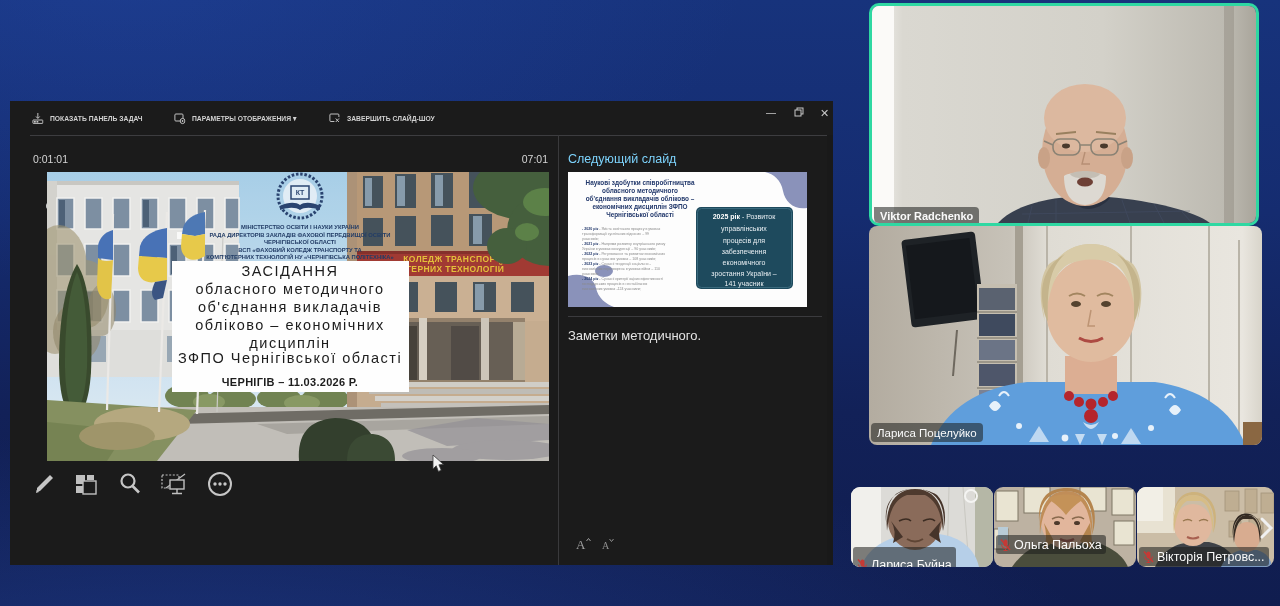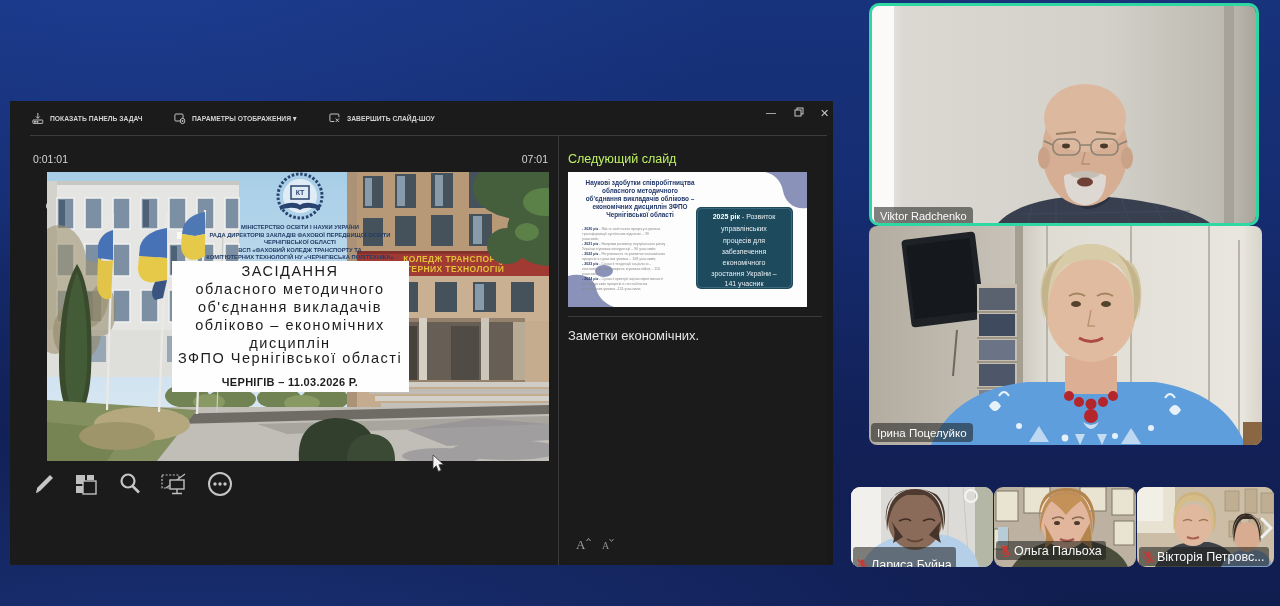--- a/index.html
+++ b/index.html
@@ -13,21 +13,21 @@
 #tbline{position:absolute;left:20px;right:4px;top:34px;height:1px;background:#3d3d40;}
 .winctl{position:absolute;top:6px;color:#c8c8c8;font-size:10px;}
 #timer{position:absolute;left:23px;top:52px;color:#d6d6d6;font-size:10.5px;display:flex;gap:12px;align-items:center;flex-direction:column;}
 #clock{font-size:10.5px;position:absolute;left:488px;top:52px;width:50px;text-align:right;color:#d6d6d6;}
 #slide{position:absolute;left:37px;top:71px;width:502px;height:289px;background:#bcd6e8;}
 #tools{position:absolute;left:20px;top:366px;height:34px;display:flex;align-items:center;gap:14px;}
 #nav{position:absolute;left:160px;top:420px;width:240px;height:44px;color:#d9d9d9;}
 .navbtn{position:absolute;width:24px;height:24px;border:1.5px solid #a8a8a8;border-radius:50%;box-sizing:border-box;top:2px;}
 #vdiv{position:absolute;left:548px;top:34px;bottom:0;width:1px;background:#3a3a3c;}
 #rpane{position:absolute;left:558px;top:34px;width:267px;bottom:0;}
-#nextlbl{position:absolute;left:0;top:17px;color:#bef264;font-size:12.5px;}
+#nextlbl{position:absolute;left:0;top:17px;color:#7dd3fc;font-size:12.5px;}
 #thumb{position:absolute;left:0;top:37px;width:239px;height:135px;background:#fff;}
 #rsep{position:absolute;left:0;top:181px;width:254px;height:1px;background:#3b3b3e;}
 #notes{position:absolute;left:0;top:193px;color:#e4e4e4;font-size:13px;}
 #fontbtns{position:absolute;left:8px;top:400px;color:#9a9a9a;}
 #scrollstrip{position:absolute;left:817px;top:34px;width:6px;bottom:0;background:#191919;}
 
 .tile{position:absolute;overflow:hidden;}
 .namelbl{position:absolute;left:2px;background:rgba(28,30,28,.55);color:#fafafa;border-radius:3px;display:flex;align-items:center;white-space:nowrap;}
 </style>
 </head>
@@ -352,21 +352,21 @@
         <text x="176" y="59">управлінських</text>
         <text x="176" y="71">процесів для</text>
         <text x="176" y="82">забезпечення</text>
         <text x="176" y="93">економічного</text>
         <text x="176" y="104">зростання України –</text>
         <text x="176" y="114">141 учасник</text>
       </g>
     </svg>
     </div>
     <div id="rsep"></div>
-    <div id="notes">Заметки економічних.</div>
+    <div id="notes">Заметки методичного.</div>
     <div id="fontbtns"><svg width="42" height="18" viewBox="0 0 42 18">
           <text x="0" y="14" font-size="13" fill="#a0a0a0" font-family="Liberation Serif">A</text>
           <path d="M10.5 6 L12.5 3.5 L14.5 6" fill="none" stroke="#a0a0a0"></path>
           <text x="26" y="14" font-size="10" fill="#909090" font-family="Liberation Serif">A</text>
           <path d="M33.5 4 L35.5 6.5 L37.5 4" fill="none" stroke="#909090"></path>
         </svg></div>
   </div>
   <div id="scrollstrip"></div>
 </div>
 
@@ -411,21 +411,21 @@
     </g>
     <path d="M184 128 L204 126 M224 126 L244 128" stroke="#99805f" stroke-width="1.8"></path>
     <ellipse cx="194" cy="140" rx="4" ry="2.4" fill="#4a3a2c"></ellipse>
       <ellipse cx="232" cy="140" rx="4" ry="2.4" fill="#4a3a2c"></ellipse>
     <path d="M213 146 L210 158 L218 158" fill="none" stroke="#b68f74" stroke-width="1.4"></path>
 
     <path d="M192 170 C198 165 228 165 234 170 C234 188 227 198 213 199 C199 198 192 188 192 170 Z" fill="#ddd9d2"></path>
     <path d="M198 168 C204 164 222 164 228 168 C225 174 201 174 198 168 Z" fill="#c4beb4"></path>
     <ellipse cx="213" cy="176" rx="8" ry="4.5" fill="#6e4036"></ellipse>
     </svg>
-  <div class="namelbl" style="top:201px;height:18px;font-size:11px;padding:0 6px;border-radius:0 4px 0 7px;">Viktor Radchenko</div>
+  <div class="namelbl" style="top:201px;height:18px;font-size:11px;padding:0 6px;border-radius:0 4px 0 7px;font-weight:bold;">Viktor Radchenko</div>
 </div>
 
 <div class="tile" style="left:869px;top:226px;width:393px;height:219px;border-radius:8px;">
   <svg width="393" height="219" viewBox="0 0 393 219" preserveAspectRatio="none">
     <defs>
       <linearGradient id="wall2" x1="0" y1="0" x2="1" y2="0">
         <stop offset="0" stop-color="#b3aca0"></stop>
           <stop offset="0.36" stop-color="#c7c2b8"></stop>
           <stop offset="0.45" stop-color="#dfdcd4"></stop>
           <stop offset="0.95" stop-color="#e9e6df"></stop>
@@ -497,21 +497,21 @@
     <path d="M222 18 C192 18 170 44 176 92 C182 60 186 46 200 38 C214 32 232 32 246 38 C258 46 262 60 268 92 C274 44 252 18 222 18 Z" fill="#d8cba8"></path>
     <path d="M177 92 C168 64 174 40 196 28 C180 42 178 64 179 96 Z" fill="#c4b48c"></path>
     <path d="M267 92 C276 64 270 40 248 28 C264 42 266 64 265 96 Z" fill="#c4b48c"></path>
 
     <path d="M200 70 q8 -5 16 0 M228 70 q8 -5 16 0" stroke="#a2855f" stroke-width="2" fill="none"></path>
     <ellipse cx="207" cy="78" rx="5" ry="3" fill="#55432f"></ellipse>
       <ellipse cx="237" cy="78" rx="5" ry="3" fill="#55432f"></ellipse>
     <path d="M222 84 L219 100 L226 100" fill="none" stroke="#bd9474" stroke-width="1.5"></path>
     <path d="M210 112 q12 7 24 0" fill="none" stroke="#ad4a42" stroke-width="3"></path>
   </svg>
-  <div class="namelbl" style="top:197px;height:19px;font-size:11.5px;padding:0 6px;border-radius:4px;">Ірина Поцелуйко</div>
+  <div class="namelbl" style="top:197px;height:19px;font-size:11.5px;padding:0 6px;border-radius:4px;">Лариса Поцелуйко</div>
 </div>
 
 <div class="tile" style="left:851px;top:487px;width:142px;height:80px;border-radius:9px;">
   <svg width="142" height="80" viewBox="0 0 142 80" preserveAspectRatio="none">
     <rect width="142" height="80" fill="#dcdbd7"></rect>
     <rect x="0" y="0" width="30" height="80" fill="#f1f0ec"></rect>
     <rect x="124" y="0" width="18" height="80" fill="#b5b7a6"></rect>
     <g stroke="#c8c7c0" stroke-width="1">
         <path d="M98 0 L96 80"></path>
         <path d="M112 0 L118 80"></path>
@@ -558,21 +558,21 @@
     <path d="M46 44 C42 16 56 4 72 4 C90 4 102 18 98 48 C104 30 100 14 90 6 C80 -2 60 0 52 8 C44 16 44 30 46 44 Z" fill="#b5854e"></path>
     <path d="M72 4 C56 4 44 18 46 48 C48 26 54 14 64 10 L82 10 C92 16 96 28 98 48 C100 16 88 4 72 4 Z" fill="#c08d58"></path>
     <path d="M50 36 q4 14 0 26 L60 54 Z" fill="#b5854e"></path>
     <path d="M96 36 q2 14 2 26 L86 54 Z" fill="#b5854e"></path>
     <path d="M54 12 C62 6 82 6 90 12 C84 16 78 20 72 28 C66 20 60 16 54 12 Z" fill="#c49258"></path>
     <path d="M58 32 q7 -4 12 0 M78 32 q7 -4 12 0" stroke="#8a6a4e" stroke-width="1.6" fill="none"></path>
     <ellipse cx="63" cy="36" rx="3" ry="2" fill="#4e3a2c"></ellipse>
       <ellipse cx="83" cy="36" rx="3" ry="2" fill="#4e3a2c"></ellipse>
     <path d="M66 52 q7 4 14 0" stroke="#a2544c" stroke-width="2.4" fill="none"></path>
   </svg>
-  <div class="namelbl" style="top:54px;height:19px;font-size:12.5px;padding:0 4px;border-radius:3px;gap:3px;">
+  <div class="namelbl" style="top:48px;height:19px;font-size:12.5px;padding:0 4px;border-radius:3px;gap:3px;">
     <svg width="11" height="12" viewBox="0 0 11 12">
         <rect x="3.5" y="0.5" width="4" height="7" rx="2" fill="#c43a36"></rect>
         <path d="M1.5 5.5 a4 4 0 0 0 8 0 M5.5 9.5 L5.5 11.5 M3.5 11.5 L7.5 11.5" stroke="#c43a36" fill="none"></path>
         <path d="M1 0.5 L10 11" stroke="#c43a36" stroke-width="1.6"></path>
       </svg>
     Ольга Пальоха</div>
 </div>
 <div class="tile" style="left:1137px;top:487px;width:137px;height:80px;border-radius:9px;">
   <svg width="137" height="80" viewBox="0 0 137 80" preserveAspectRatio="none">
     <rect width="137" height="80" fill="#cbbda6"></rect>

